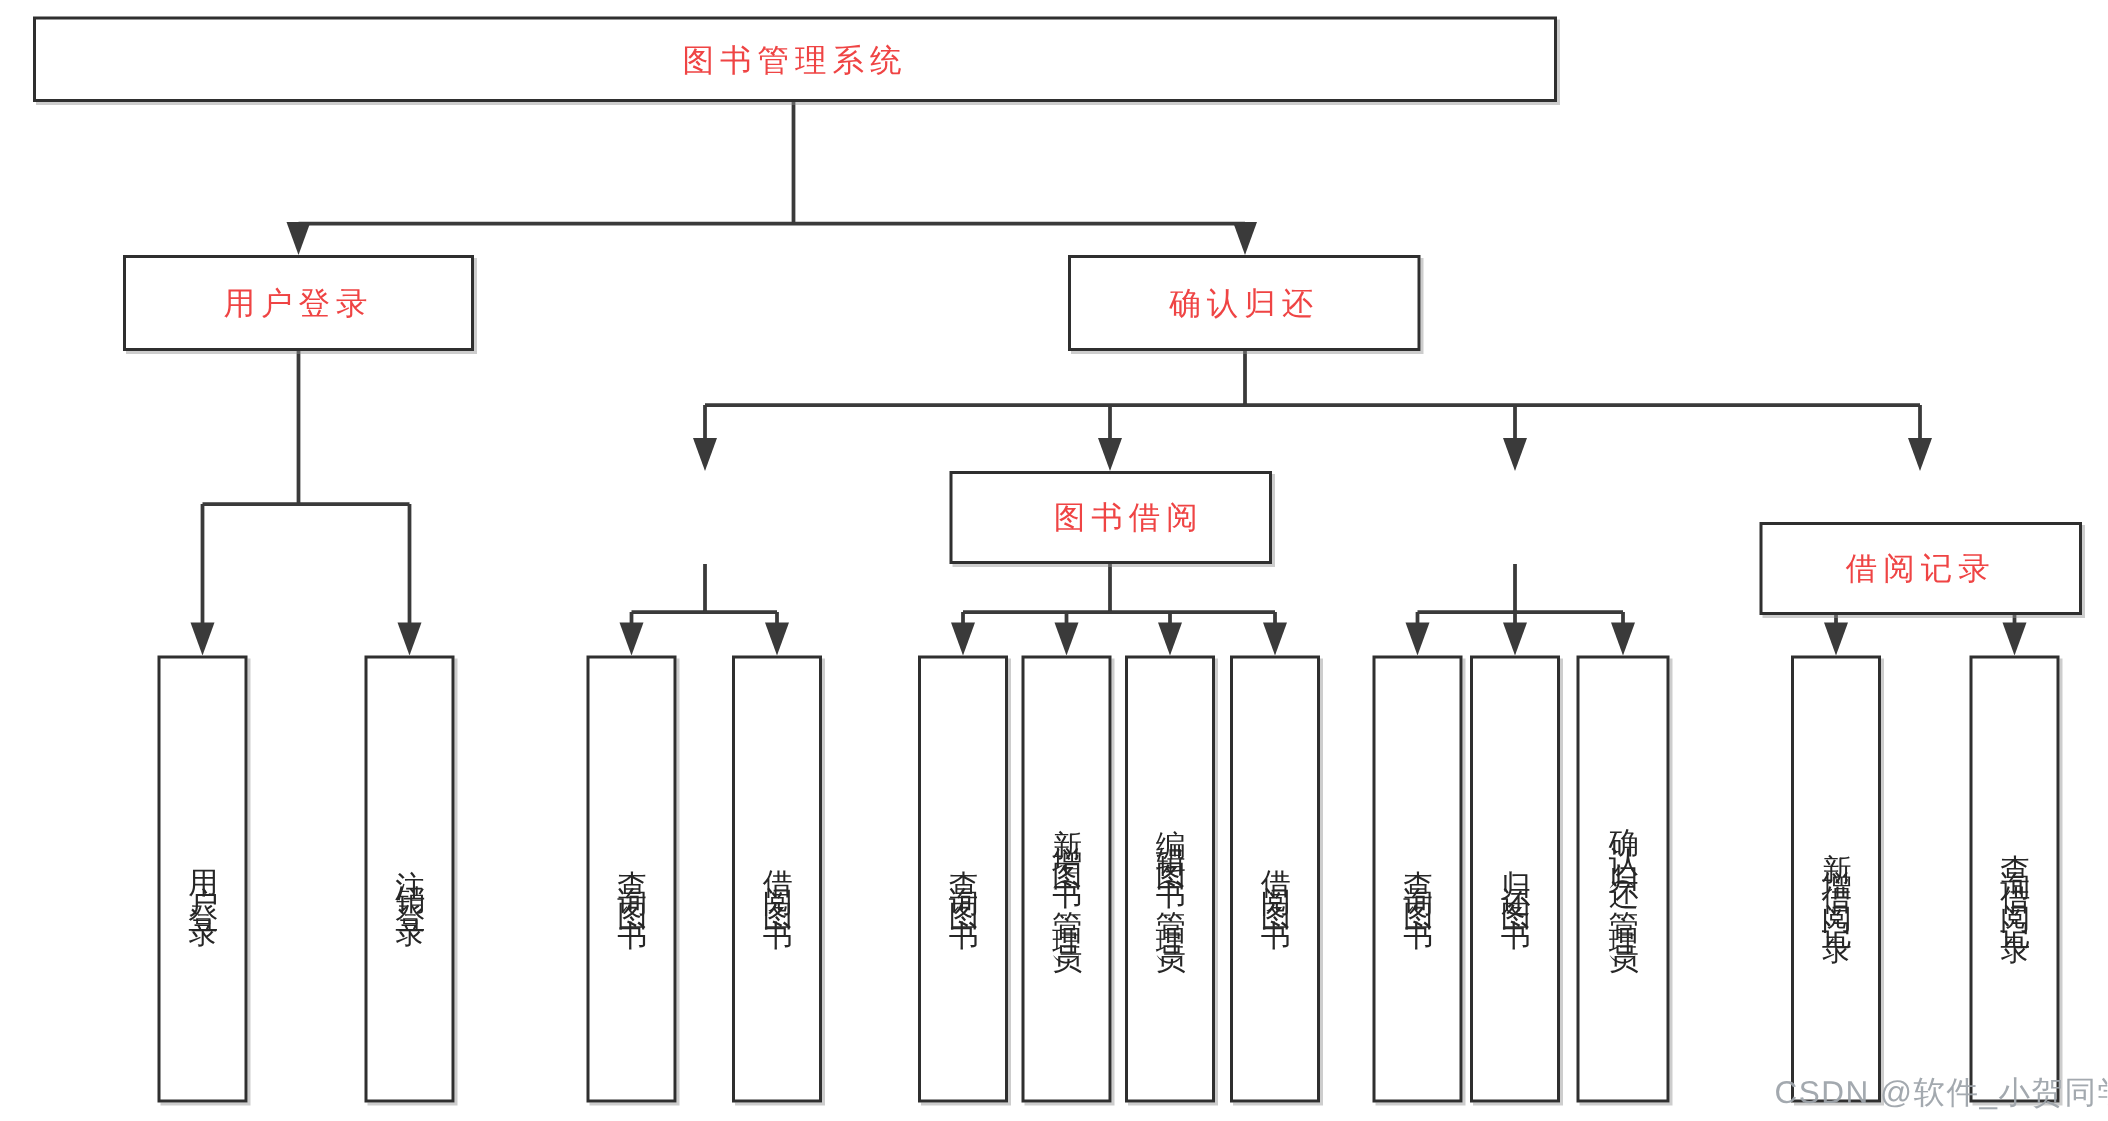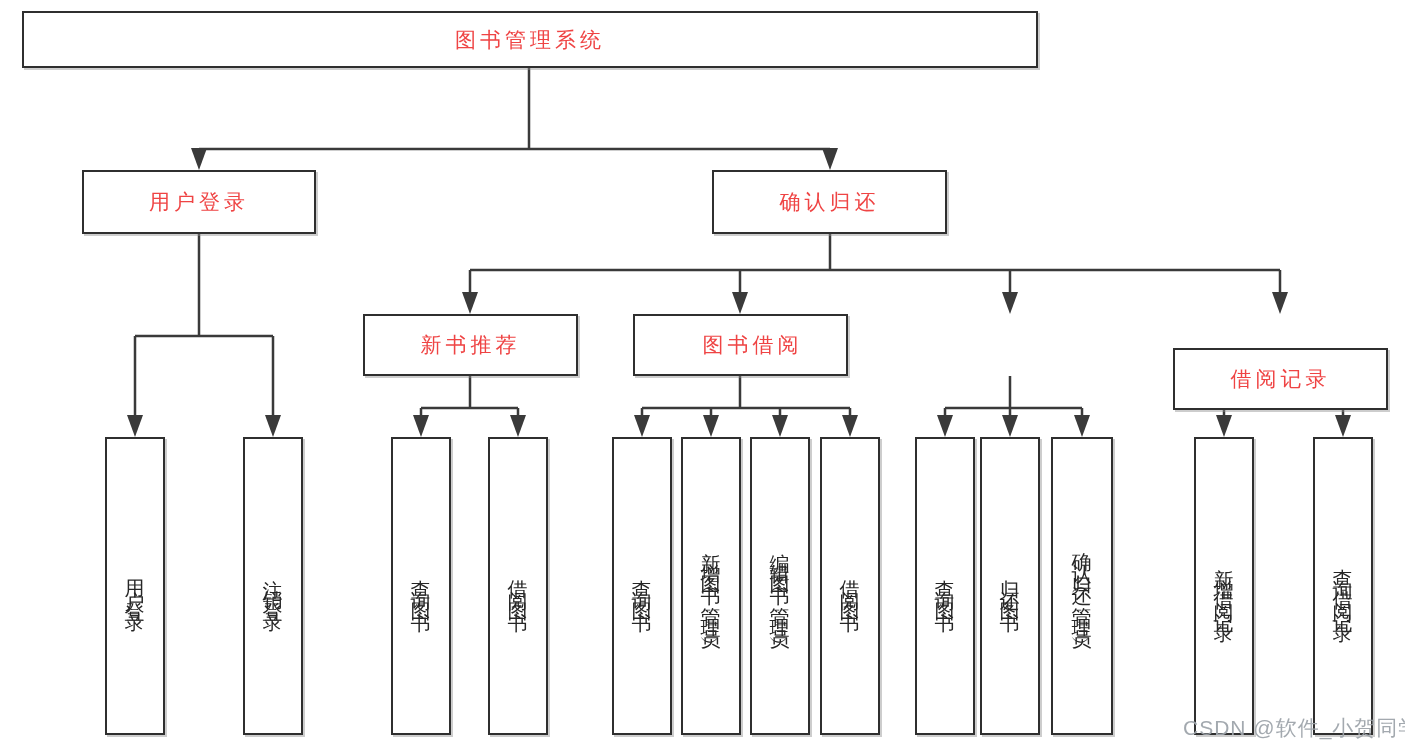--- a/index.html
+++ b/index.html
@@ -88,23 +88,20 @@
     <span class="lbl">图书管理系统</span>
   </div>
 
   <div class="box h-box" style="left:82px; top:170px; width:234px; height:64px;">
     <span class="lbl">用户登录</span>
   </div>
   <div class="box h-box" style="left:712px; top:170px; width:235px; height:64px;">
     <span class="lbl">确认归还</span>
   </div>
 
-  <div class="box h-box" style="left:363px; top:314px; width:215px; height:62px;">
-    <span class="lbl">新书推荐</span>
-  </div>
   <div class="box h-box" style="left:633px; top:314px; width:215px; height:62px;padding-left:24px;">
     <span class="lbl">图书借阅</span>
   </div>
   <div class="box h-box" style="left:1173px; top:314px; width:215px; height:62px;margin-top:34px;">
     <span class="lbl">借阅记录</span>
   </div>
 
   <div class="box v-box" style="left:105px; top:437px; width:60px; height:298px;">
     <span class="vlbl">用户登录</span>
   </div>

